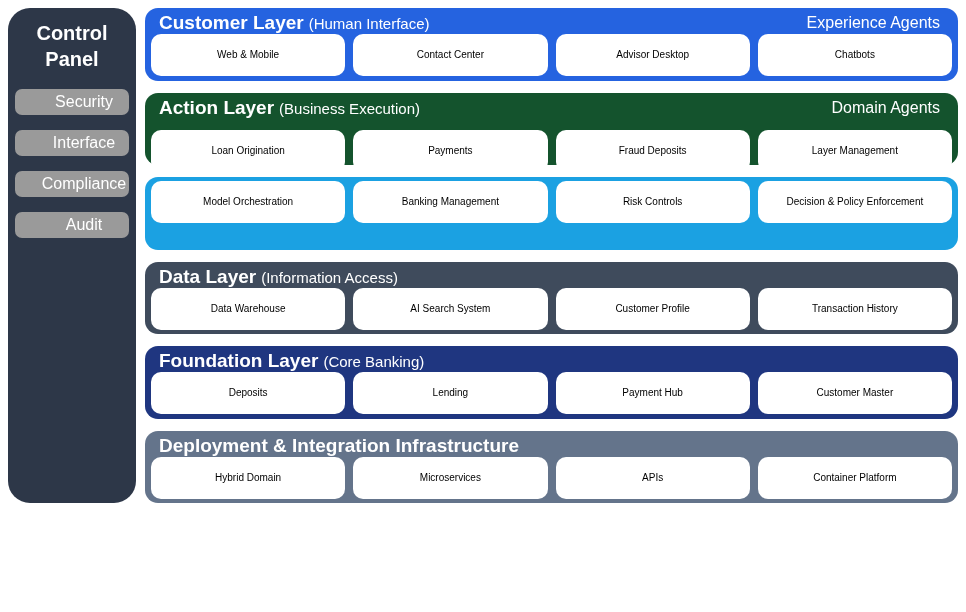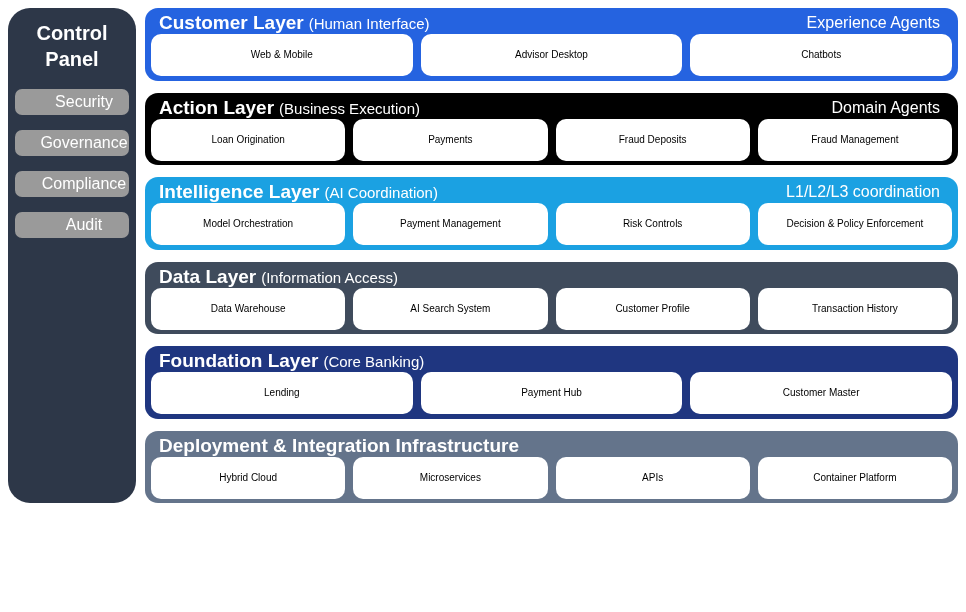--- a/index.html
+++ b/index.html
@@ -113,63 +113,58 @@
   }
 </style>
 </head>
 <body>
 
 <div class="page">
   <aside class="sidebar">
     <div class="sidebar-title">Control Panel</div>
     <div>
         <button class="side-btn">Security</button>
-        <button class="side-btn">Governance</button>
+        <button class="side-btn">Interface</button>
         <button class="side-btn">Compliance</button>
         <button class="side-btn">Audit</button>
       </div>
   </aside>
   <main class="layers">
       <section class="layer" style="background: rgb(37, 99, 224);">
     <div class="layer-head">
       <div>
         <span class="layer-title">Customer Layer</span><span class="layer-subtitle">(Human Interface)</span>
       </div>
       <span class="layer-tag">Experience Agents</span>
     </div>
     <div class="layer-items">
           <div class="layer-item">Web &amp; Mobile</div>
+          <div class="layer-item">Contact Center</div>
           <div class="layer-item">Advisor Desktop</div>
           <div class="layer-item">Chatbots</div>
         </div>
   </section>
-      <section class="layer" style="background: #000000;">
+      <section class="layer" style="background: #14532d; gap: 11px;">
     <div class="layer-head">
       <div>
         <span class="layer-title">Action Layer</span><span class="layer-subtitle">(Business Execution)</span>
       </div>
       <span class="layer-tag">Domain Agents</span>
     </div>
     <div class="layer-items">
           <div class="layer-item">Loan Origination</div>
           <div class="layer-item">Payments</div>
           <div class="layer-item">Fraud Deposits</div>
-          <div class="layer-item">Fraud Management</div>
+          <div class="layer-item">Layer Management</div>
         </div>
   </section>
       <section class="layer" style="background: rgb(27, 161, 226);">
-    <div class="layer-head">
-      <div>
-        <span class="layer-title">Intelligence Layer</span><span class="layer-subtitle">(AI Coordination)</span>
-      </div>
-      <span class="layer-tag">L1/L2/L3 coordination</span>
-    </div>
     <div class="layer-items">
           <div class="layer-item">Model Orchestration</div>
-          <div class="layer-item">Payment Management</div>
+          <div class="layer-item">Banking Management</div>
           <div class="layer-item">Risk Controls</div>
           <div class="layer-item">Decision &amp; Policy Enforcement</div>
         </div>
   </section>
       <section class="layer" style="background: rgb(63, 75, 92);">
     <div class="layer-head">
       <div>
         <span class="layer-title">Data Layer</span><span class="layer-subtitle">(Information Access)</span>
       </div>
 
@@ -182,33 +177,34 @@
         </div>
   </section>
       <section class="layer" style="background: rgb(31, 54, 128);">
     <div class="layer-head">
       <div>
         <span class="layer-title">Foundation Layer</span><span class="layer-subtitle">(Core Banking)</span>
       </div>
 
     </div>
     <div class="layer-items">
+          <div class="layer-item">Deposits</div>
           <div class="layer-item">Lending</div>
           <div class="layer-item">Payment Hub</div>
           <div class="layer-item">Customer Master</div>
         </div>
   </section>
       <section class="layer" style="background: rgb(100, 116, 139);">
     <div class="layer-head">
       <div>
         <span class="layer-title">Deployment &amp; Integration Infrastructure</span>
       </div>
 
     </div>
     <div class="layer-items">
-          <div class="layer-item">Hybrid Cloud</div>
+          <div class="layer-item">Hybrid Domain</div>
           <div class="layer-item">Microservices</div>
           <div class="layer-item">APIs</div>
           <div class="layer-item">Container Platform</div>
         </div>
   </section>
     </main>
 </div>
 
 </body></html>

